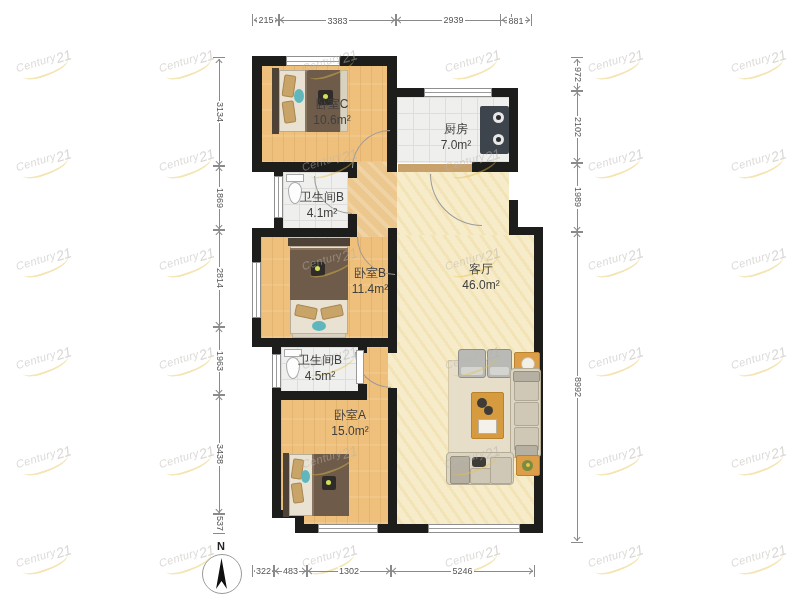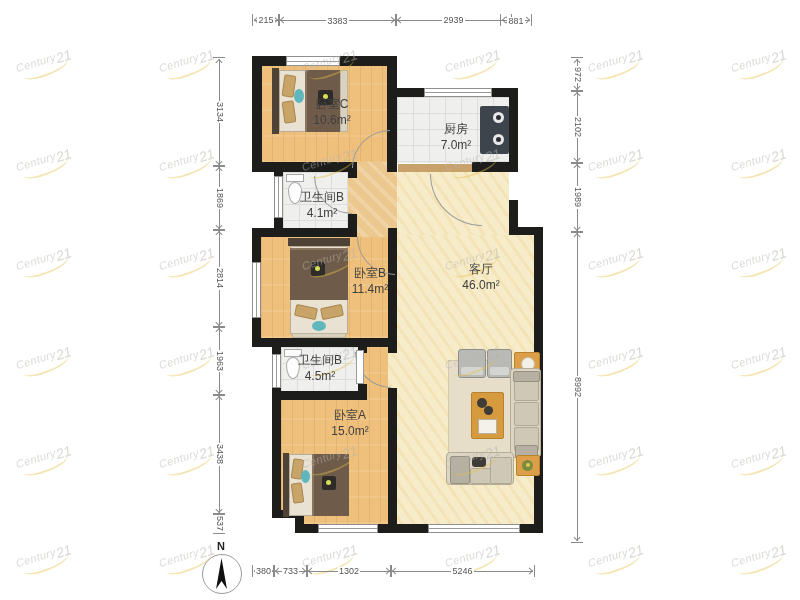--- a/index.html
+++ b/index.html
@@ -300,24 +300,24 @@
       <span class="dim-label">3383</span>
     </div>
   <div class="dim dim-h" style="left:395px;top:14px;width:115px;height:12px;">
       <span class="dim-label">2939</span>
     </div>
   <div class="dim dim-h" style="left:500px;top:14px;width:30px;height:12px;align-items:flex-end;">
       <span class="dim-label">881</span>
     </div>
 
   <div class="dim dim-h" style="left:252px;top:565px;width:21px;height:12px;">
-      <span class="dim-label">380</span>
+      <span class="dim-label">322</span>
     </div>
   <div class="dim dim-h" style="left:273px;top:565px;width:33px;height:12px;">
-      <span class="dim-label">733</span>
+      <span class="dim-label">483</span>
     </div>
   <div class="dim dim-h" style="left:306px;top:565px;width:84px;height:12px;">
       <span class="dim-label">1302</span>
     </div>
   <div class="dim dim-h" style="left:390px;top:565px;width:143px;height:12px;">
       <span class="dim-label">5246</span>
     </div>
 
   <div class="dim dim-v" style="left:213px;top:57px;width:12px;height:108px;">
       <span class="dim-label">3134</span>

